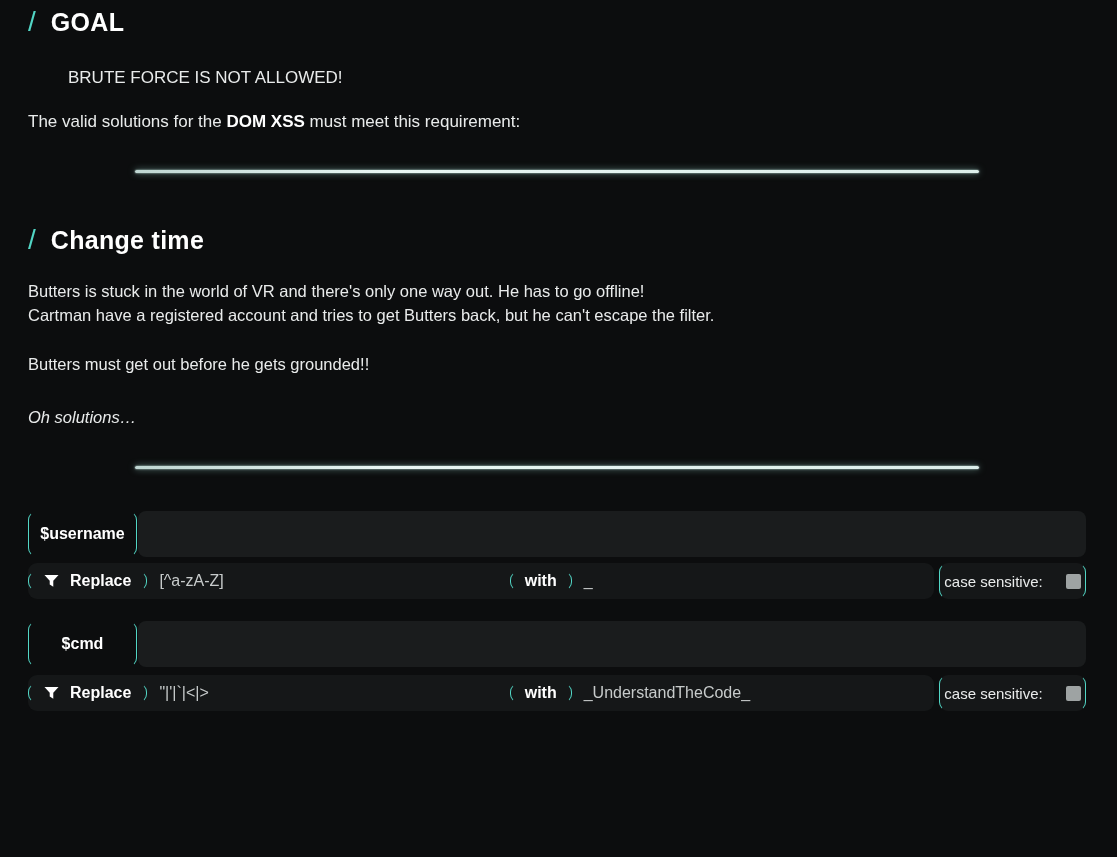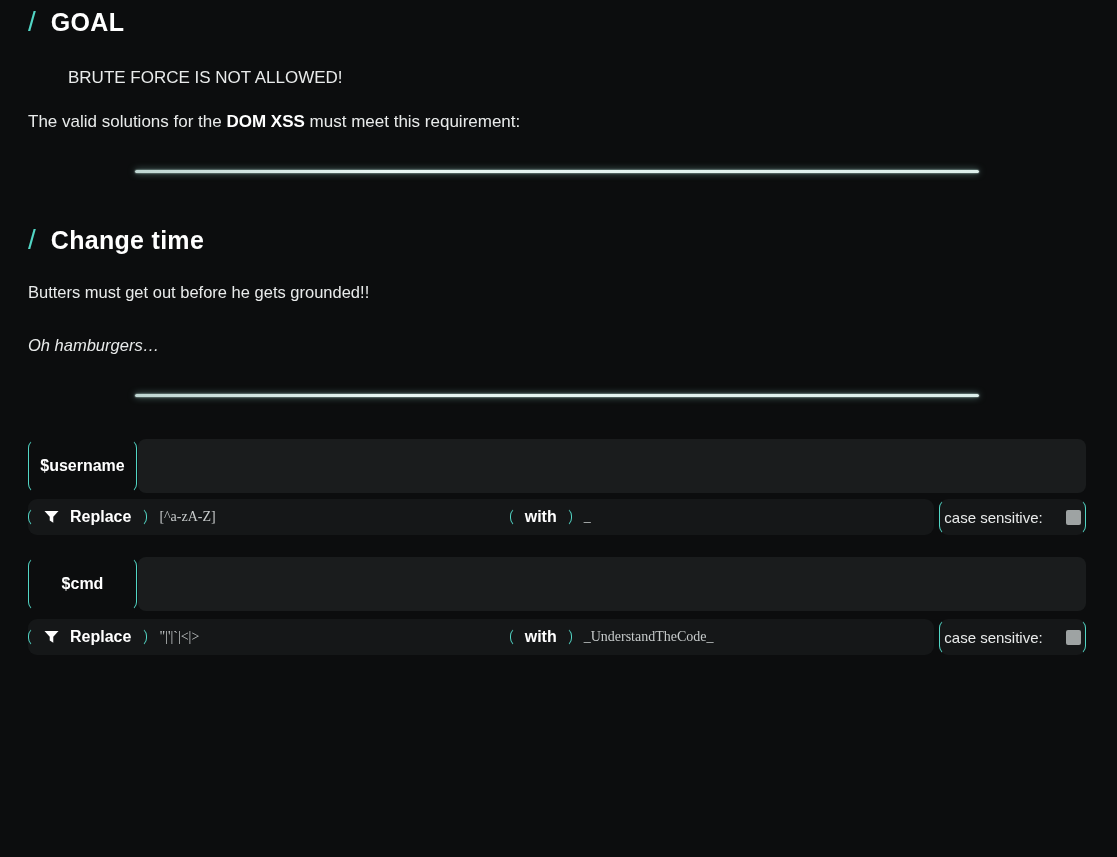--- a/index.html
+++ b/index.html
@@ -45,21 +45,21 @@
   .divider.second{margin-top:37px;}
 
   .story-heading{margin-top:53px;}
   p.story{margin:25px 0 0;font-size:16.5px;line-height:24px;}
   p.story.first{margin-top:24px;}
   p.story.italic{font-style:italic;margin-top:29px;}
 
   .filters{margin-top:42px;}
   .group2{margin-top:22px;}
 
-  .var-row{display:flex;height:54px;text-align:center;}
+  .var-row{display:flex;height:46px;text-align:center;}
   .var-label{
     width:109px;flex:none;
     border:1px solid transparent;border-left-color:var(--accent);border-right-color:var(--accent);
     border-radius:9px;display:flex;align-items:center;justify-content:center;
     font-size:16px;font-weight:700;color:#fff;
   }
   .var-input{flex:1;background:var(--input-bg);border-radius:8px;margin-left:1px;
     display:flex;align-items:center;padding:0 12px;font-family:"DejaVu Sans Mono",monospace;
     font-size:14px;color:var(--mono-text);}
 
@@ -73,21 +73,21 @@
   .rule-row{display:flex;gap:5px;margin-top:6px;height:36px;}
   .rule-main{flex:1;display:flex;align-items:center;background:var(--row-bg);border-radius:9px;}
   .seg-bracket{
     border:1px solid transparent;border-left-color:var(--accent);border-right-color:var(--accent);
     border-radius:9px;display:flex;align-items:center;flex:none;
   }
   .replace-seg{padding:0 15px;gap:11px;font-size:16px;font-weight:700;color:#fff;}
   .with-seg{padding:0 14px;font-size:16px;font-weight:700;color:#fff;}
   .field{
     flex:1;display:flex;align-items:center;padding:0 12px;
-    font-family:Liberation Serif, serif;font-size:14px;color:var(--mono-text);
+    font-family:Liberation Sans, sans-serif;font-size:16px;color:var(--mono-text);
     white-space:pre;overflow:hidden;
   }
   .case-box{
     width:147px;flex:none;background:var(--row-bg);
     border:1px solid transparent;border-left-color:var(--accent);border-right-color:var(--accent);
     border-radius:9px;display:flex;align-items:center;justify-content:center;gap:23px;
     font-size:15px;color:var(--text);
   }
   .checkbox{width:15px;height:15px;background:#9ea3a3;border-radius:2px;flex:none;}
 
@@ -108,22 +108,23 @@
   <p class="intro"><span>The valid solutions for the </span><b>DOM XSS</b><span> must meet this requirement:</span></p>
 
 
   <div class="divider"></div>
 
   <h1 class="section-heading story-heading">
     <span class="slash">/</span>
     <span class="heading-text">Change time</span>
   </h1>
 
+  <p class="story first"><span>Butters is stuck in the world of VR and there's only one way out. He has to go offline!</span><br><span>Cartman have a registered account and tries to get Butters back, but he can't escape the filter.</span></p>
   <p class="story">Butters must get out before he gets grounded!!</p>
-  <p class="story italic">Oh hamburgers…</p>
+  <p class="story italic">Oh solutions…</p>
 
   <div class="divider second"></div>
 
   <div class="filters">
 
     <div class="var-row">
       <div class="var-label">$username</div>
       <div class="var-input"></div>
     </div>
 

